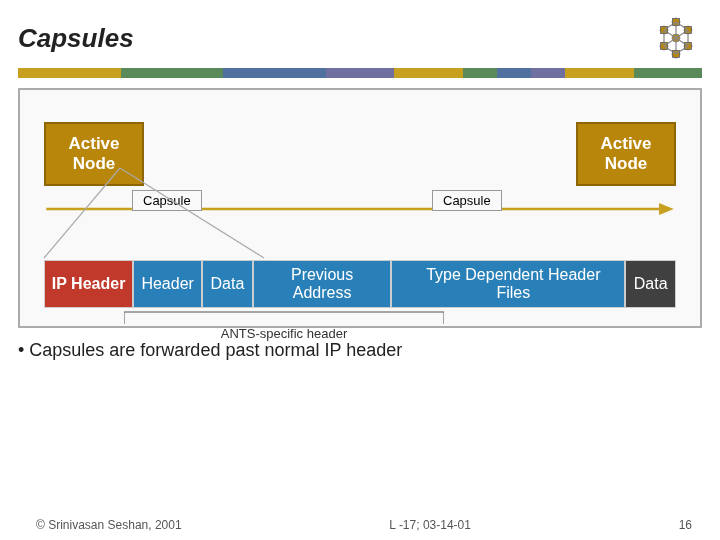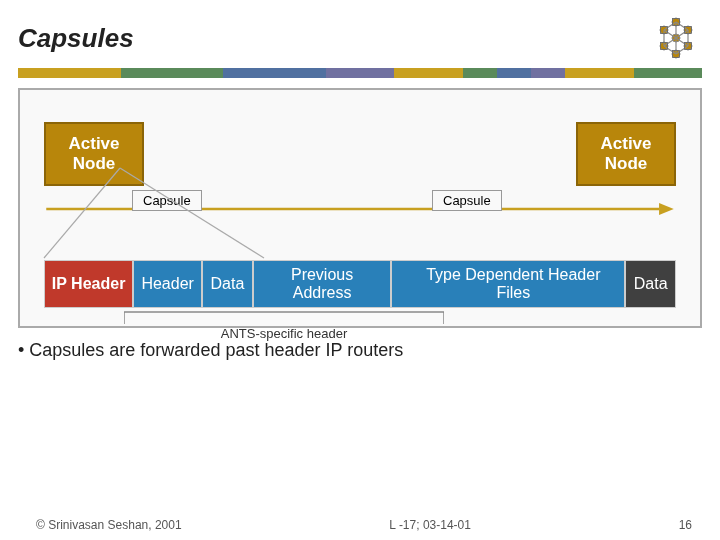--- a/index.html
+++ b/index.html
@@ -275,20 +275,20 @@
       <line x1="320" y1="2" x2="320" y2="14" stroke="#888" stroke-width="1.5"></line>
     </svg>
   </div>
   <div style="text-align:center; font-size:13px; color:#333; margin-top:0; margin-left:80px; width:320px;">
     <span>ANTS-specific header</span>
   </div>
 
 </div>
 
 <div class="bullet-section">
-  <span>• Capsules are forwarded past header IP routers</span>
+  <span>• Capsules are forwarded past normal IP header</span>
 </div>
 
 <div class="footer">
   <span>© Srinivasan Seshan, 2001</span>
   <span>L -17; 03-14-01</span>
   <span>16</span>
 </div>
 
 </body></html>

